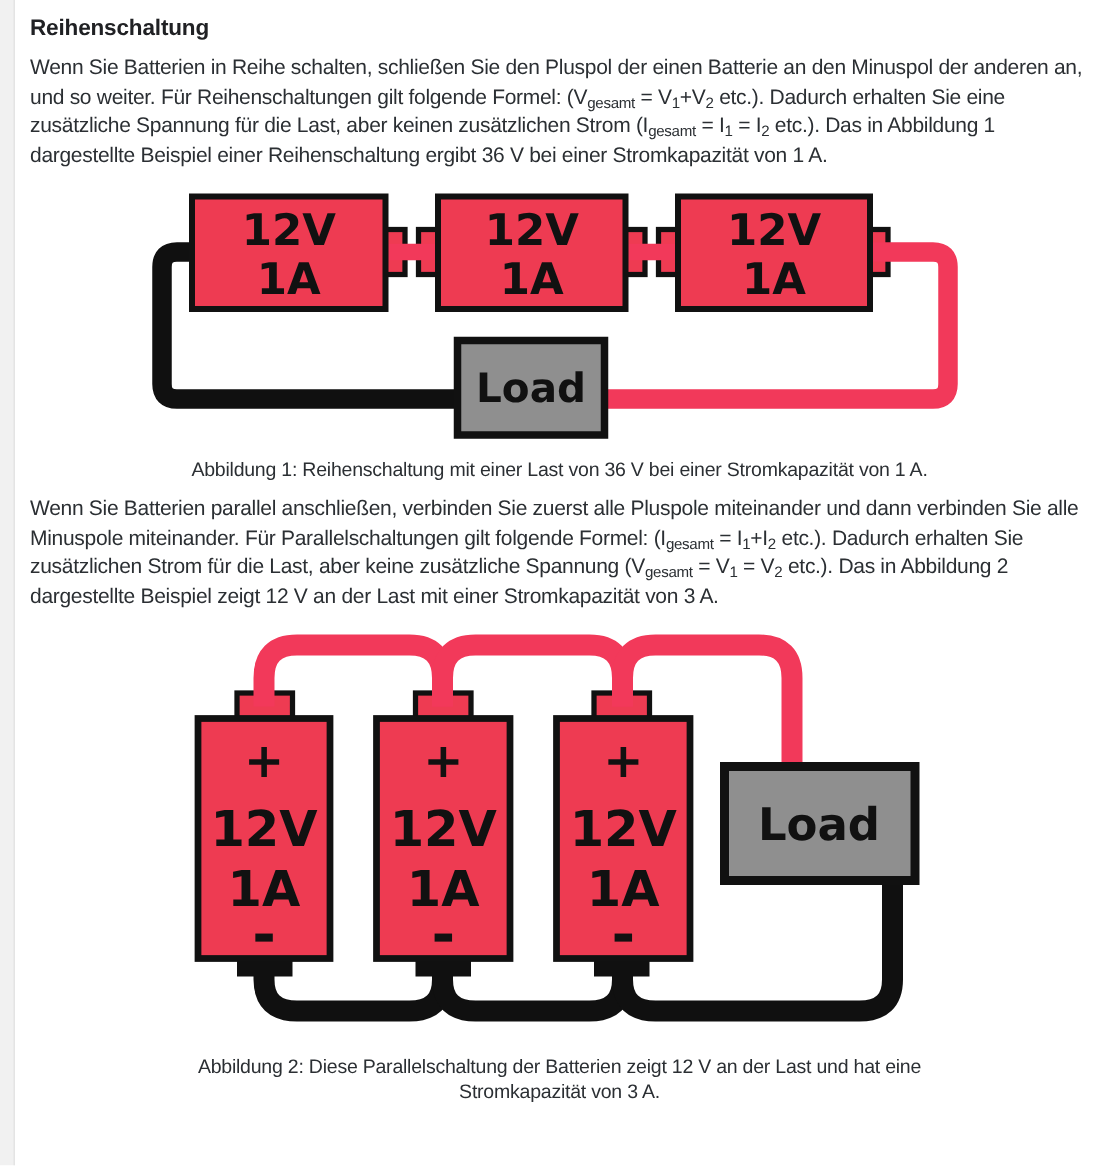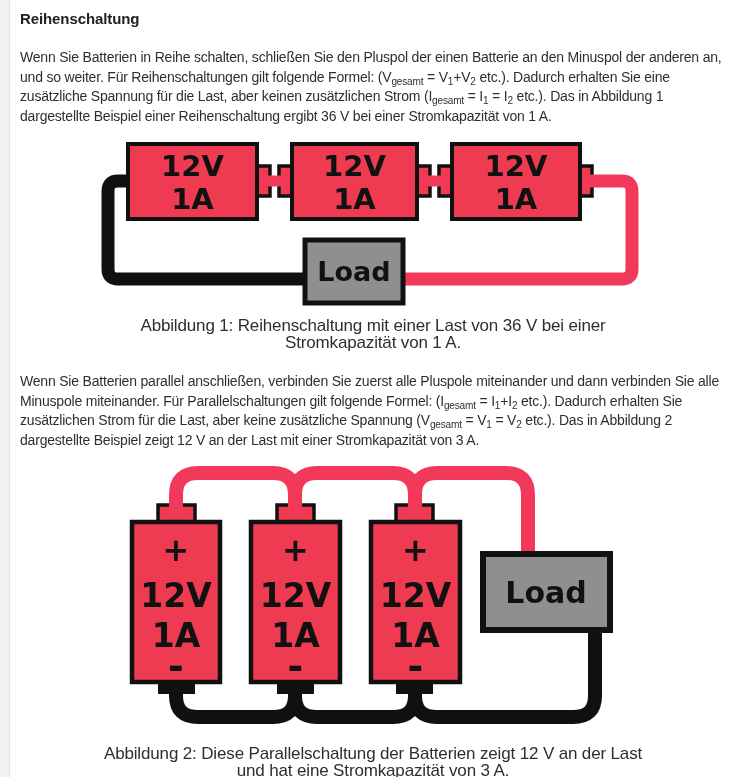--- a/index.html
+++ b/index.html
@@ -20,41 +20,41 @@
     padding: 10px 12px 20px 10px;
   }
   h3.section-heading {
     margin: 0;
     font-size: 15px;
     font-weight: bold;
     color: var(--text_dark, #202124);
     letter-spacing: -0.1px;
   }
   p.body-text {
-    margin: 21px 0 0 0;
+    margin: 8px 0 0 0;
     width: 706px;
     font-size: 14px;
     line-height: 19.5px;
     letter-spacing: -0.2px;
     color: var(--text_body, #2b2f33);
   }
   p.body-text sub {
     font-size: 0.72em;
     line-height: 0;
     vertical-align: -0.28em;
   }
   figure { margin: 0; padding: 0; }
   figure.series-figure   { margin: 14px 0 0 75px; }
   figure.parallel-figure { margin: 8px 0 0 90px; }
   figure svg { display: block; }
   .figure-caption {
     margin: 7px auto 0 auto;
     max-width: 566px;
     text-align: center;
-    font-size: 17px;
+    font-size: 13px;
     line-height: 17px;
     letter-spacing: -0.15px;
     color: var(--text_body, #2b2f33);
   }
   .parallel-heading { margin-top: 25px; }
 
   
   .battery-body { fill: var(--battery_red, #ee3b52); stroke: var(--outline_black, #111111); }
   .terminal-tab { fill: var(--battery_red, #ee3b52); stroke: var(--outline_black, #111111); }
   .terminal-tab-neg { fill: var(--wire_black, #101010); }

